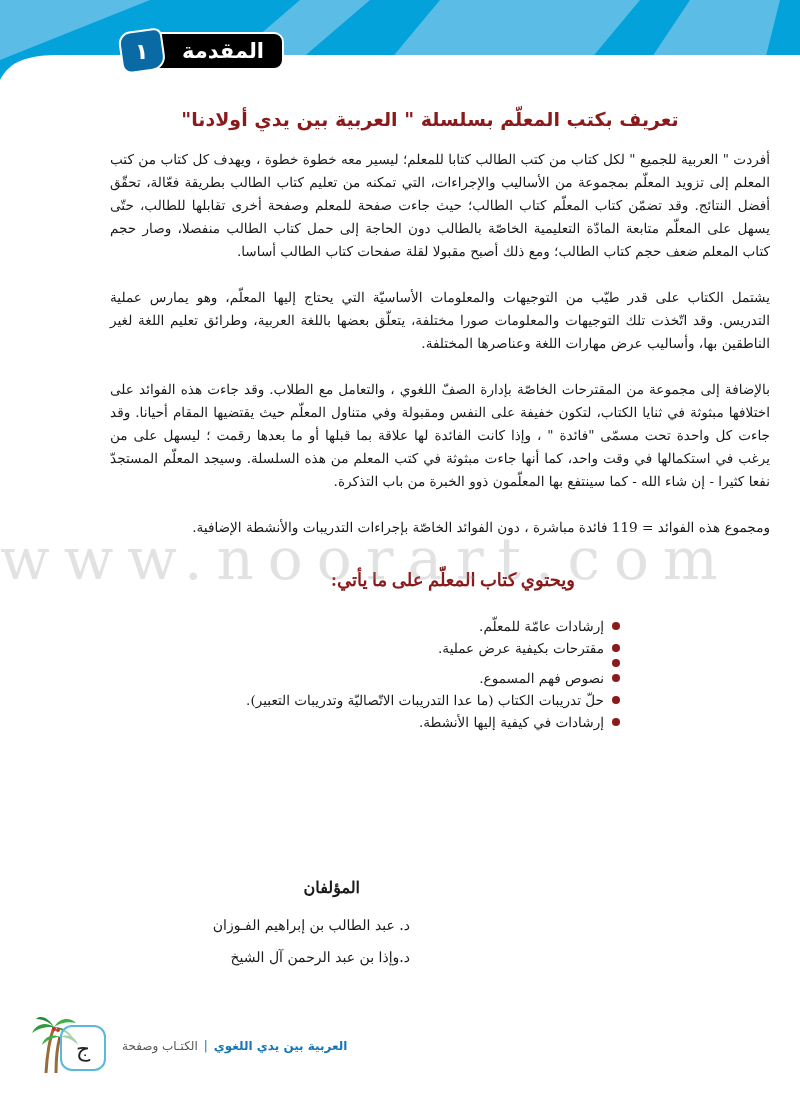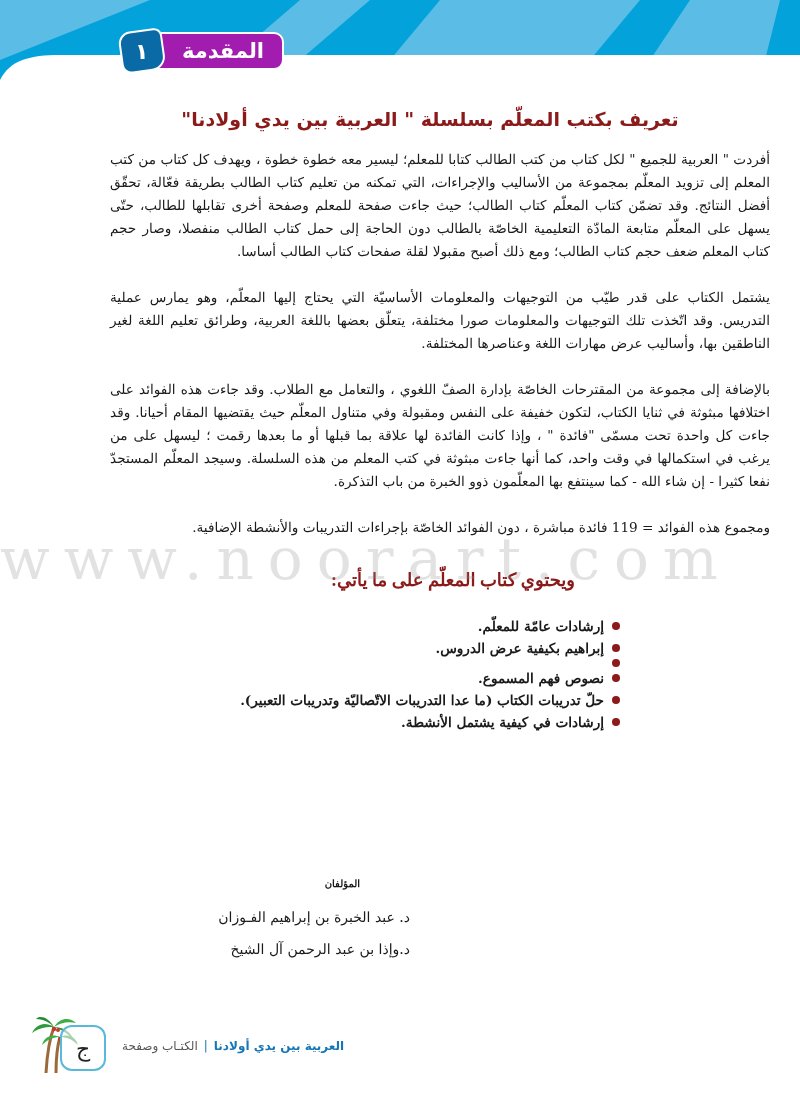--- a/index.html
+++ b/index.html
@@ -6,21 +6,21 @@
     html, body { width: 800px; height: 1105px; background: #ffffff; overflow: hidden; }
     body { position: relative; font-family: "DejaVu Serif", serif; color: #1a1a1a; }
 
     
     .header-band { position: absolute; left: 0; top: 0; width: 800px; height: 85px; overflow: hidden; }
     .header-band svg { position: absolute; left: 0; top: 0; }
 
     .chapter-tag { position: absolute; left: 120px; top: 30px; width: 165px; height: 42px; }
     .chapter-tag .tag-body {
       position: absolute; left: 28px; top: 2px; width: 136px; height: 38px;
-      background: #a21caf; border: 2px solid #ffffff; border-radius: 0 10px 10px 0;
+      background: #000000; border: 2px solid #ffffff; border-radius: 0 10px 10px 0;
       display: flex; align-items: center; justify-content: center;
     }
     .chapter-tag .tag-label {
       font-family: "DejaVu Sans", sans-serif; font-weight: bold; font-size: 21px; color: #ffffff;
       padding-left: 14px;
     }
     .chapter-tag .tag-number {
       position: absolute; left: 0; top: 0; width: 44px; height: 42px;
       background: #0a6aa6; border: 2px solid #ffffff; border-radius: 12px 8px 14px 10px;
       transform: rotate(-8deg);
@@ -40,26 +40,26 @@
     }
     .para {
       font-size: 13.6px; line-height: 23px; text-align: justify; text-align-last: right;
       margin-bottom: 23px; width: 660px;
     }
     .sub-title {
       font-family: Liberation Serif, serif; font-weight: bold; color: #8b1b1b;
       font-size: 18px; margin: 30px 0 24px 0; padding-right: 195px;
     }
     .list { list-style: none; padding-right: 150px; }
-    .list li { font-size: 13.6px; line-height: 22px; display: flex; align-items: center; gap: 8px; font-weight: bold; }
+    .list li { font-size: 13.6px; line-height: 22px; display: flex; align-items: center; gap: 8px; }
     .list .bullet { width: 8px; height: 8px; border-radius: 50%; background: #8b1b1b; flex: none; }
 
     .authors { position: absolute; left: 150px; top: 878px; width: 260px; direction: rtl; text-align: right; }
     .authors .authors-title {
-      font-family: Liberation Sans, sans-serif; font-weight: bold; font-size: 10px;
+      font-family: Liberation Sans, sans-serif; font-weight: bold; font-size: 16px;
       text-align: right; padding-right: 50px; margin-bottom: 12px;
     }
     .authors .author { font-size: 14px; line-height: 32px; }
 
     .watermark {
       position: absolute; left: 0; top: 525px; width: 664px; text-align: right;
       font-family: "DejaVu Serif", serif; font-size: 58px; letter-spacing: 14px;
       color: rgba(150,150,150,0.28); pointer-events: none; white-space: nowrap;
     }
 
@@ -112,45 +112,45 @@
   <p class="para">ومجموع هذه الفوائد = 119 فائدة مباشرة ، دون الفوائد الخاصّة بإجراءات التدريبات والأنشطة الإضافية.</p>
 
   <h2 class="sub-title">ويحتوي كتاب المعلّم على ما يأتي:</h2>
   <ul class="list">
     <li>
         <span class="bullet"></span>
         <span>إرشادات عامّة للمعلّم.</span>
       </li>
     <li>
         <span class="bullet"></span>
-        <span>إبراهيم بكيفية عرض الدروس.</span>
+        <span>مقترحات بكيفية عرض عملية.</span>
       </li>
     <li>
         <span class="bullet"></span>
       </li>
     <li>
         <span class="bullet"></span>
         <span>نصوص فهم المسموع.</span>
       </li>
     <li>
         <span class="bullet"></span>
         <span>حلّ تدريبات الكتاب (ما عدا التدريبات الاتّصاليّة وتدريبات التعبير).</span>
       </li>
     <li>
         <span class="bullet"></span>
-        <span>إرشادات في كيفية يشتمل الأنشطة.</span>
+        <span>إرشادات في كيفية إليها الأنشطة.</span>
       </li>
   </ul>
 </div>
 
 <div class="watermark">www.noorart.com</div>
 
 <div class="authors">
   <div class="authors-title">المؤلفان</div>
-  <div class="author">د. عبد الخبرة بن إبراهيم الفـوزان</div>
+  <div class="author">د. عبد الطالب بن إبراهيم الفـوزان</div>
   <div class="author">د.وإذا بن عبد الرحمن آل الشيخ</div>
 </div>
 
 <div class="footer">
   <svg class="palm" width="60" height="60" viewBox="0 0 60 60">
     <path d="M16,58 C17,40 19,25 24,12" stroke="#9b6a3a" stroke-width="3" fill="none"></path>
     <path d="M26,58 C26,42 27,32 30,22" stroke="#9b6a3a" stroke-width="3" fill="none"></path>
     <path d="M24,12 C14,6 6,10 2,18 C10,12 18,12 24,12 Z" fill="#2e9a3c"></path>
     <path d="M24,12 C30,2 40,2 46,8 C38,6 30,8 24,12 Z" fill="#3fae48"></path>
     <path d="M24,12 C18,2 10,0 6,4 C14,4 20,8 24,12 Z" fill="#268a34"></path>
@@ -158,17 +158,17 @@
     <path d="M30,22 C22,18 14,22 12,30 C18,24 24,22 30,22 Z" fill="#3fae48"></path>
     <path d="M30,22 C38,18 46,22 48,30 C42,24 36,22 30,22 Z" fill="#268a34"></path>
     <circle cx="24" cy="14" r="2.2" fill="#c0392b"></circle>
     <circle cx="28" cy="15" r="2" fill="#c0392b"></circle>
     <circle cx="30" cy="24" r="2" fill="#c0392b"></circle>
   </svg>
   <div class="page-box">
     <span>ج</span>
   </div>
   <div class="footer-text">
-    <span class="footer-series">العربية بين يدي أولادنا</span>
+    <span class="footer-series">العربية بين يدي اللغوي</span>
     <span class="footer-sep">|</span>
     <span class="footer-book">الكتـاب وصفحة</span>
   </div>
 </div>
 
 </body></html>

